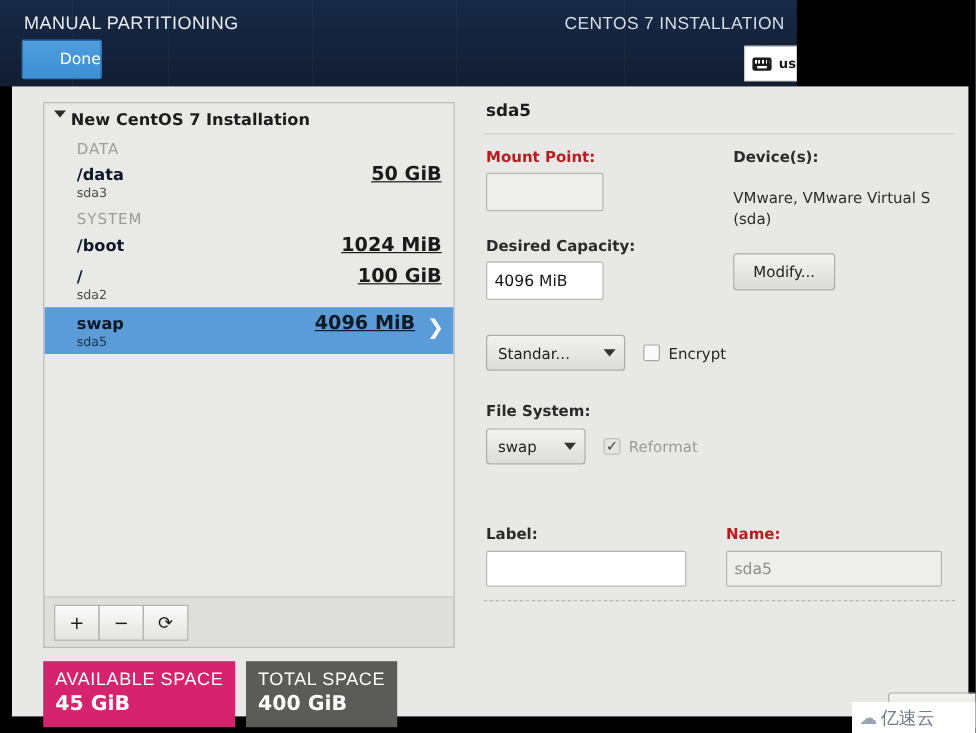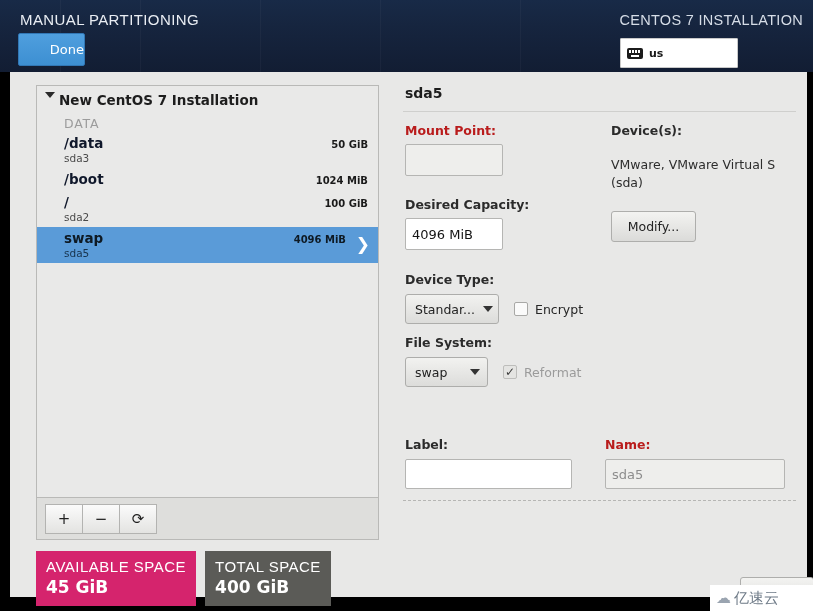--- a/index.html
+++ b/index.html
@@ -12,21 +12,21 @@
   }
 
   
   #app{
     position:absolute;left:0;top:0;width:813px;height:611px;
     background:#000;
   }
 
   
   #header{
-    position:absolute;left:0;top:0;width:813px;height:72px;
+    position:absolute;left:0;top:0;width:664px;height:72px;
     background:linear-gradient(180deg,#182a47 0%,#16253f 35%,#121d33 100%);
     overflow:hidden;
   }
   #header .streak{
     position:absolute;top:0;bottom:0;width:1px;
     background:rgba(255,255,255,0.035);
   }
   #hdr-title{
     position:absolute;left:20px;top:11px;
     color:#e9edf3;font-size:15px;letter-spacing:.4px;
@@ -96,21 +96,21 @@
   }
   .pl-group{
     padding:4px 0 1px 27px;font-size:12.5px;color:#9c9c9c;letter-spacing:.8px;
   }
   .pl-row{
     position:relative;padding:3px 10px 4px 27px;cursor:pointer;
     display:block;
   }
   .pl-row .top{display:flex;align-items:baseline;justify-content:space-between;}
   .pl-mount{font-size:13.5px;font-weight:bold;color:#0f172a;}
-  .pl-size{font-size:10px;font-weight:bold;color:#1a1a1a;white-space:nowrap;}
+  .pl-size{font-size:16px;font-weight:bold;color:#1a1a1a;white-space:nowrap;text-decoration:underline;}
   .pl-dev{font-size:10.5px;color:#4a4a4a;margin-top:1px;}
   .pl-row.selected{background:#5a9bd8;}
   .pl-row.selected .pl-mount,.pl-row.selected .pl-size{color:#0e1a24;}
   .pl-row.selected .pl-dev{color:#17334d;}
   .pl-chevron{
     position:absolute;right:8px;top:9px;color:#fff;font-size:17px;font-weight:bold;
     line-height:1;
   }
   .pl-size-wrap{display:flex;align-items:center;gap:10px;}
 
@@ -235,20 +235,21 @@
         <div class="pl-group">DATA</div>
 
         <div class="pl-row">
           <div class="top">
             <span class="pl-mount">/data</span>
             <span class="pl-size">50 GiB</span>
           </div>
           <div class="pl-dev">sda3</div>
         </div>
 
+        <div class="pl-group">SYSTEM</div>
 
         <div class="pl-row">
           <div class="top">
             <span class="pl-mount">/boot</span>
             <span class="pl-size">1024 MiB</span>
           </div>
         </div>
 
         <div class="pl-row">
           <div class="top">
@@ -314,23 +315,22 @@
 
       <div style="position:absolute;left:208px;top:38px;width:180px;">
         <div class="fld-label">Device(s):</div>
         <div id="dev-list" style="margin-top:18px;">VMware, VMware Virtual S (sda)</div>
         <div class="std-btn" style="width:85px;height:31px;margin-top:19px;">
           <span>Modify...</span>
         </div>
       </div>
 
       <div style="position:absolute;left:2px;top:187px;">
-        <div class="fld-label">Device Type:</div>
         <div style="display:flex;align-items:center;gap:15px;margin-top:7px;">
-          <div class="combo" style="width:94px;">
+          <div class="combo" style="width:116px;">
             <span>Standar...</span>
             <span class="arw"></span>
           </div>
           <label class="chk-wrap">
             <span class="chk"></span>
             <span class="chk-label">Encrypt</span>
           </label>
         </div>
       </div>
 

